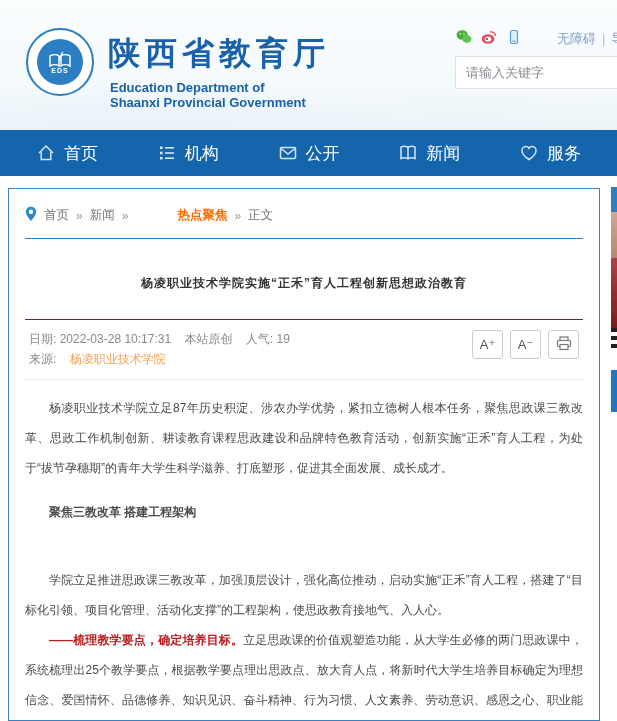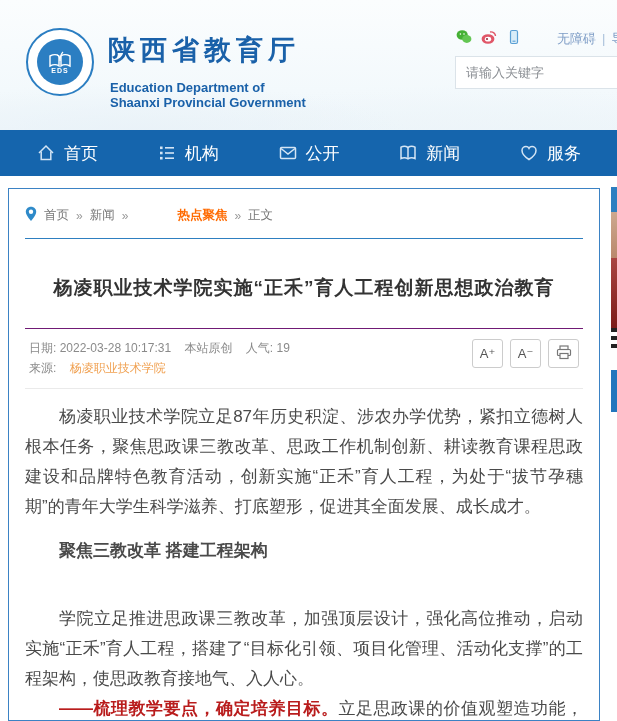--- a/index.html
+++ b/index.html
@@ -13,21 +13,21 @@
       radial-gradient(ellipse 420px 80px at 140px 135px, #e9f2f8 0%, rgba(233,242,248,0) 65%),
       radial-gradient(ellipse 520px 100px at 470px 150px, #ecf4f9 0%, rgba(236,244,249,0) 65%),
       linear-gradient(180deg,#fbfdfe 0%,#f3f9fc 70%,#eff6fa 100%);
   }
   .logo-seal { position:absolute; left:26px; top:28px; width:68px; height:68px;
     border-radius:50%; background:#fff; border:2px solid #2b7ec2;
     display:flex; align-items:center; justify-content:center; }
   .seal-core { width:46px; height:46px; border-radius:50%; background:#2b7ec2;
     display:flex; flex-direction:column; align-items:center; justify-content:center; }
   .seal-eds { font-size:7px; color:#fff; font-weight:bold; letter-spacing:1px; margin-top:-2px; }
-  .site-title { position:absolute; left:108px; top:32px; font-size:27px; font-weight:bold;
+  .site-title { position:absolute; left:108px; top:32px; font-size:32px; font-weight:bold;
     color:#1a61a9; letter-spacing:5px; white-space:nowrap; }
   .site-sub { position:absolute; left:110px; top:80px; font-size:13px; font-weight:bold;
     color:#1a61a9; line-height:15px; }
   .social-icons { position:absolute; left:456px; top:29px; display:flex; gap:9px; align-items:center; }
   .social-icons .sicon { width:16px; height:16px; display:inline-flex; cursor:pointer; }
   .access-links { position:absolute; left:557px; top:30px; font-size:13px; color:#7e9dc6;
     white-space:nowrap; cursor:pointer; }
   .access-links .divider { margin:0 6px; color:#a9c0da; }
   .search-box { position:absolute; left:455px; top:56px; width:210px; height:33px;
     background:#fff; border:1px solid #dbe3e9; }
@@ -47,35 +47,35 @@
   .content-box { position:absolute; left:8px; top:188px; width:592px; height:533px;
     background:#fff; border:1px solid #3b82c4; padding:0 16px; overflow:hidden; }
 
   .breadcrumb { margin-top:17px; display:flex; align-items:center; gap:7px;
     font-size:12.5px; color:#777; }
   .crumb-link { cursor:pointer; }
   .crumb-sep { color:#9a9a9a; font-size:12px; }
   .crumb-hot { color:#ff6a00; font-weight:bold; cursor:pointer;margin-left:42px; }
   .crumb-rule { border-top:1px solid #2e7fc0; margin-top:13px; }
 
-  .article-title { margin-top:36px; text-align:center; font-size:19px; font-weight:bold;
+  .article-title { margin-top:36px; text-align:center; font-size:12px; font-weight:bold;
     color:#333; letter-spacing:1px; }
 
   .meta-bar { margin-top:27px; border-top:1px solid #701a75; border-bottom:1px solid #eaeaea;
     padding:9px 4px 10px; position:relative; font-size:12px; color:#8a8a8a; }
   .meta-row { line-height:20px; }
   .meta-row span { margin-right:10px; }
   .source-link { color:#f0a050; cursor:pointer;text-align:right; }
   .tool-buttons { position:absolute; right:4px; top:10px; display:flex; gap:7px; }
   .tool-btn { width:31px; height:29px; border:1px solid #ccc; border-radius:3px; background:#fff;
     color:#555; font-size:13px; display:flex; align-items:center; justify-content:center;
     cursor:pointer; }
 
   .article-body { margin-top:2px; }
-  .article-body p { font-size:17px; color:#4a4a4a; line-height:30px; text-indent:2em;
+  .article-body p { font-size:12px; color:#4a4a4a; line-height:30px; text-indent:2em;
     text-align:justify; }
   .article-body p.p-first { margin-top:13px; }
   .article-body p strong { color:#b91c1c; }
   .section-heading { text-align:center; color:#0b0bd8; font-weight:bold; font-size:13.5px;
     margin:14px 0 38px; }
 
   
   .clipped-panel { position:absolute; right:0; top:187px; width:6px; }
   .clipped-panel .s1 { height:25px; background:#2e7fc0; }
   .clipped-panel .s2 { height:46px; background:linear-gradient(180deg,#cda88f,#b9886c); }

